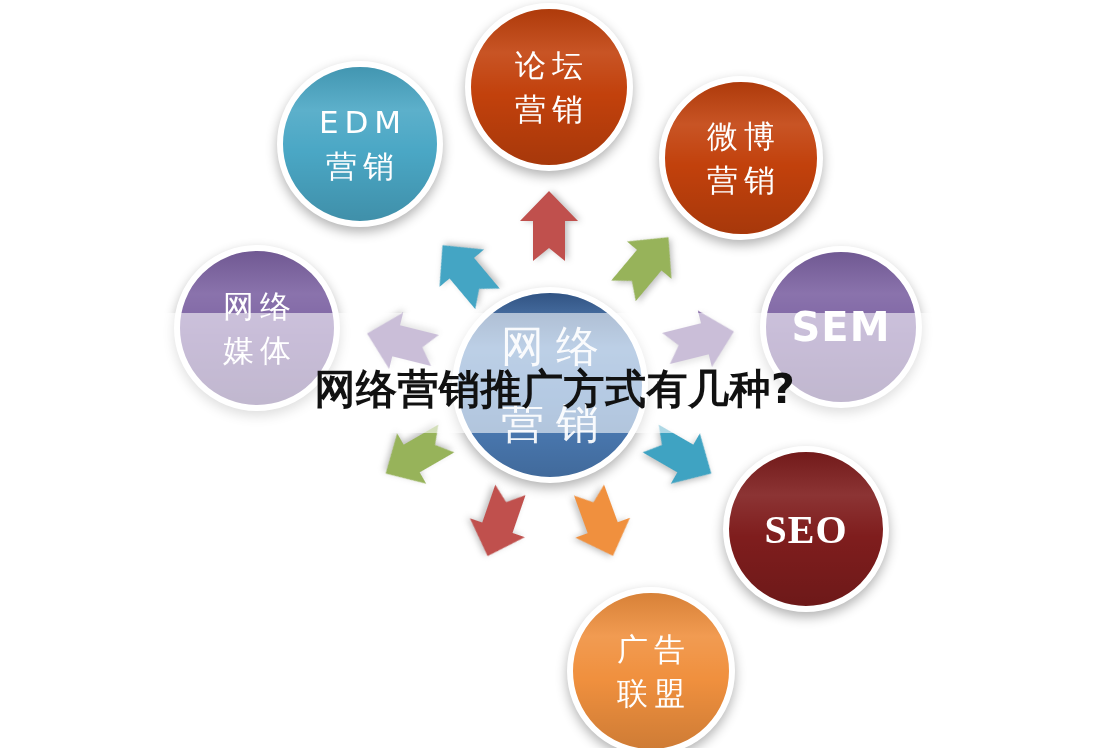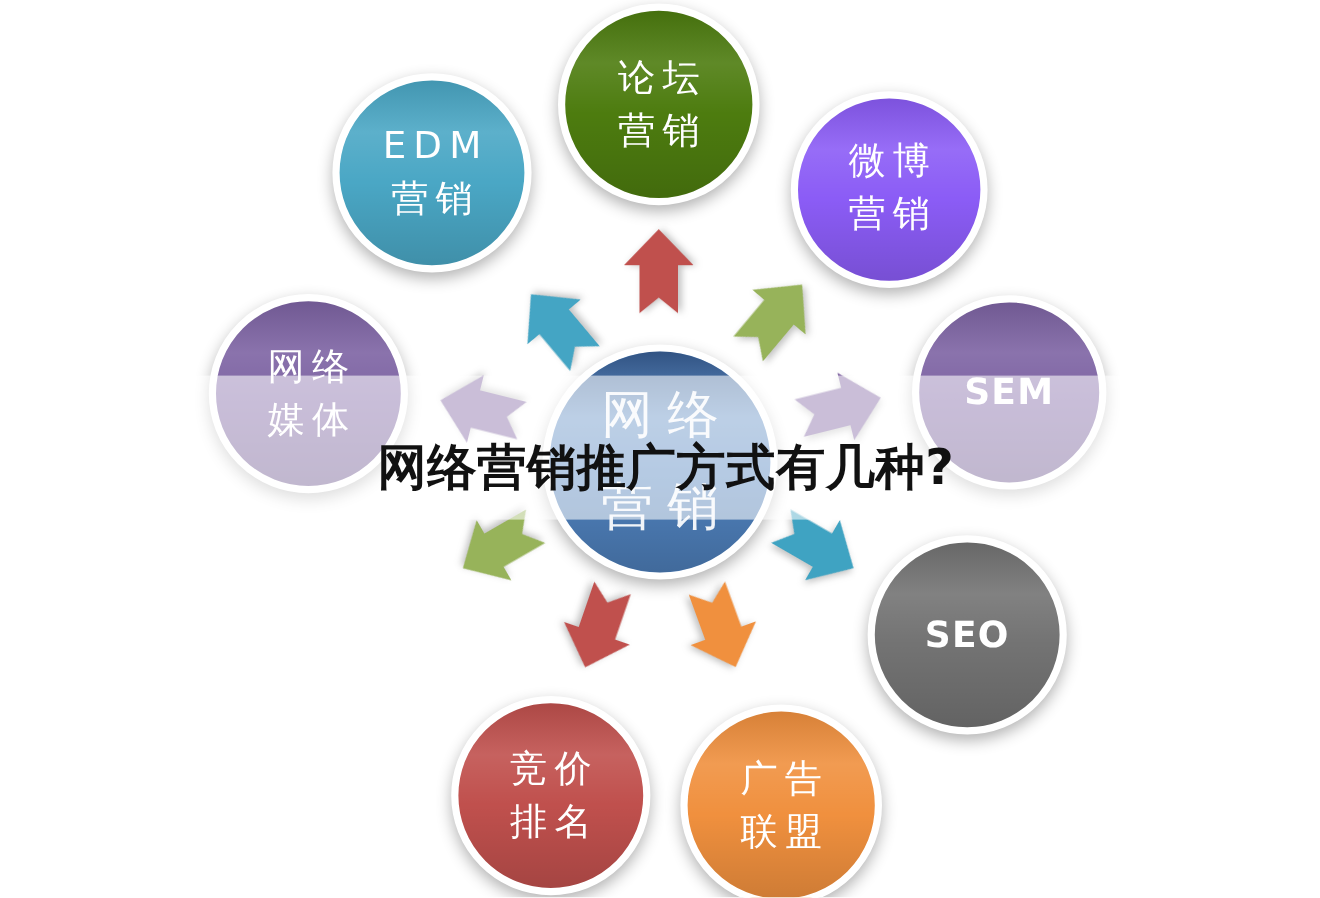--- a/index.html
+++ b/index.html
@@ -14,21 +14,21 @@
     display:flex;flex-direction:column;align-items:center;justify-content:center;
     color:#ffffff;z-index:2;text-align:center;
   }
   .circle::before{
     content:"";position:absolute;inset:0;border-radius:50%;
     background:linear-gradient(180deg,rgba(0,0,0,0.10) 0%,rgba(255,255,255,0.10) 28%,rgba(0,0,0,0) 55%,rgba(0,0,0,0.14) 100%);
   }
   .circle>*{position:relative;z-index:1;}
   .cjk-line{font-size:31px;line-height:1;letter-spacing:6px;padding-left:6px;font-weight:400;}
   .circle .gap{height:13px;}
-  .latin-label{font-size:30px;font-weight:600;letter-spacing:1px;}
+  .latin-label{font-size:40px;font-weight:600;letter-spacing:1px;}
   .node-forum {left:465px;top:3px;  width:156px;height:156px;}
   .node-weibo {left:659px;top:76px; width:152px;height:152px;}
   .node-sem   {left:760px;top:246px;width:150px;height:150px;}
   .node-seo   {left:723px;top:446px;width:154px;height:154px;}
   .node-ad    {left:567px;top:587px;width:156px;height:156px;}
   .node-bid   {left:376px;top:580px;width:154px;height:154px;}
   .node-comm  {left:207px;top:449px;width:154px;height:154px;}
   .node-media {left:174px;top:245px;width:154px;height:154px;}
   .node-edm   {left:277px;top:61px; width:154px;height:154px;}
   .node-center{left:452px;top:287px;width:184px;height:184px;}
@@ -89,45 +89,40 @@
   <div class="arrow a-edm"><svg viewBox="0 0 70 58" width="70" height="58">
         <polygon points="0,13 40,13 40,0 70,29 40,58 40,45 0,45 13,29" fill="#44a5c4"></polygon>
       </svg></div>
 
   <div class="circle node-center" style="background: rgb(79, 129, 189);">
     <div class="cjk-line">网络</div>
     <div class="gap"></div>
     <div class="cjk-line">营销</div>
   </div>
 
-  <div class="circle node-forum" style="background: #4d7c0f;">
+  <div class="circle node-forum" style="background: #c2410c;">
     <div class="cjk-line">论坛</div>
     <div class="gap"></div>
     <div class="cjk-line">营销</div>
   </div>
-  <div class="circle node-weibo" style="background: #8b5cf6; font-family: Liberation Mono, monospace;">
+  <div class="circle node-weibo" style="background: #c2410c;">
     <div class="cjk-line">微博</div>
     <div class="gap"></div>
     <div class="cjk-line">营销</div>
   </div>
   <div class="circle node-sem" style="background: rgb(125, 99, 163);">
     <div class="latin-label">SEM</div>
   </div>
-  <div class="circle node-seo" style="background: #737373;">
+  <div class="circle node-seo" style="background: #7f1d1d; font-family: Liberation Serif, serif;">
     <div class="latin-label">SEO</div>
   </div>
   <div class="circle node-ad" style="background: rgb(240, 144, 62);">
     <div class="cjk-line">广告</div>
     <div class="gap"></div>
     <div class="cjk-line">联盟</div>
-  </div>
-  <div class="circle node-bid" style="background: rgb(192, 80, 77);">
-    <div class="cjk-line">竞价</div>
-    <div class="gap"></div>
-    <div class="cjk-line">排名</div>
   </div>
   <div class="circle node-media" style="background: rgb(125, 99, 163);">
     <div class="cjk-line">网络</div>
     <div class="gap"></div>
     <div class="cjk-line">媒体</div>
   </div>
   <div class="circle node-edm" style="background: rgb(74, 167, 197);">
     <div class="cjk-line">EDM</div>
     <div class="gap"></div>
     <div class="cjk-line">营销</div>

